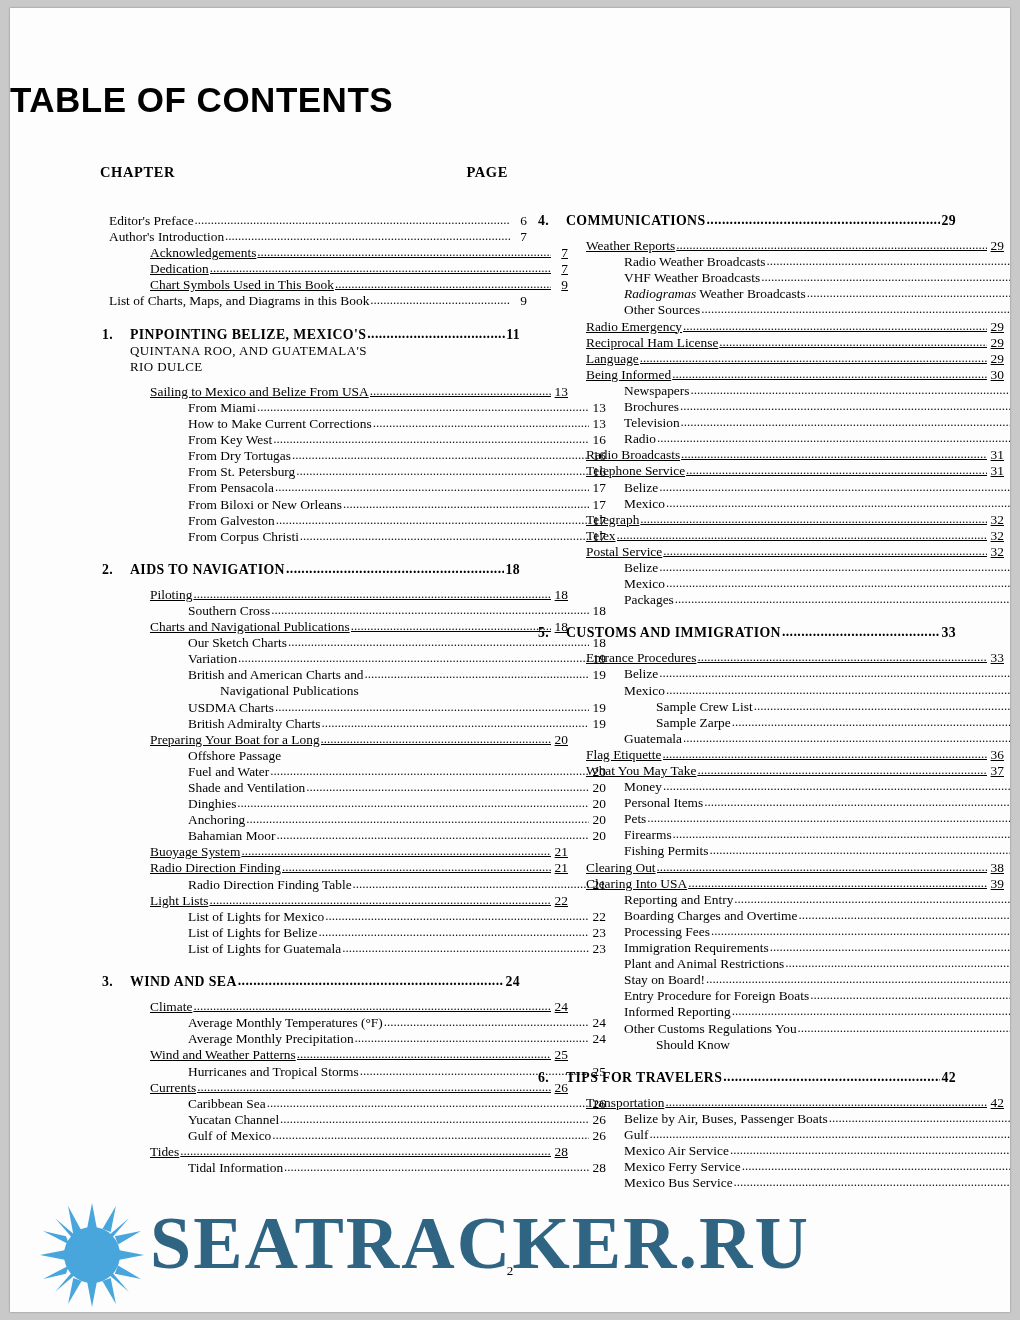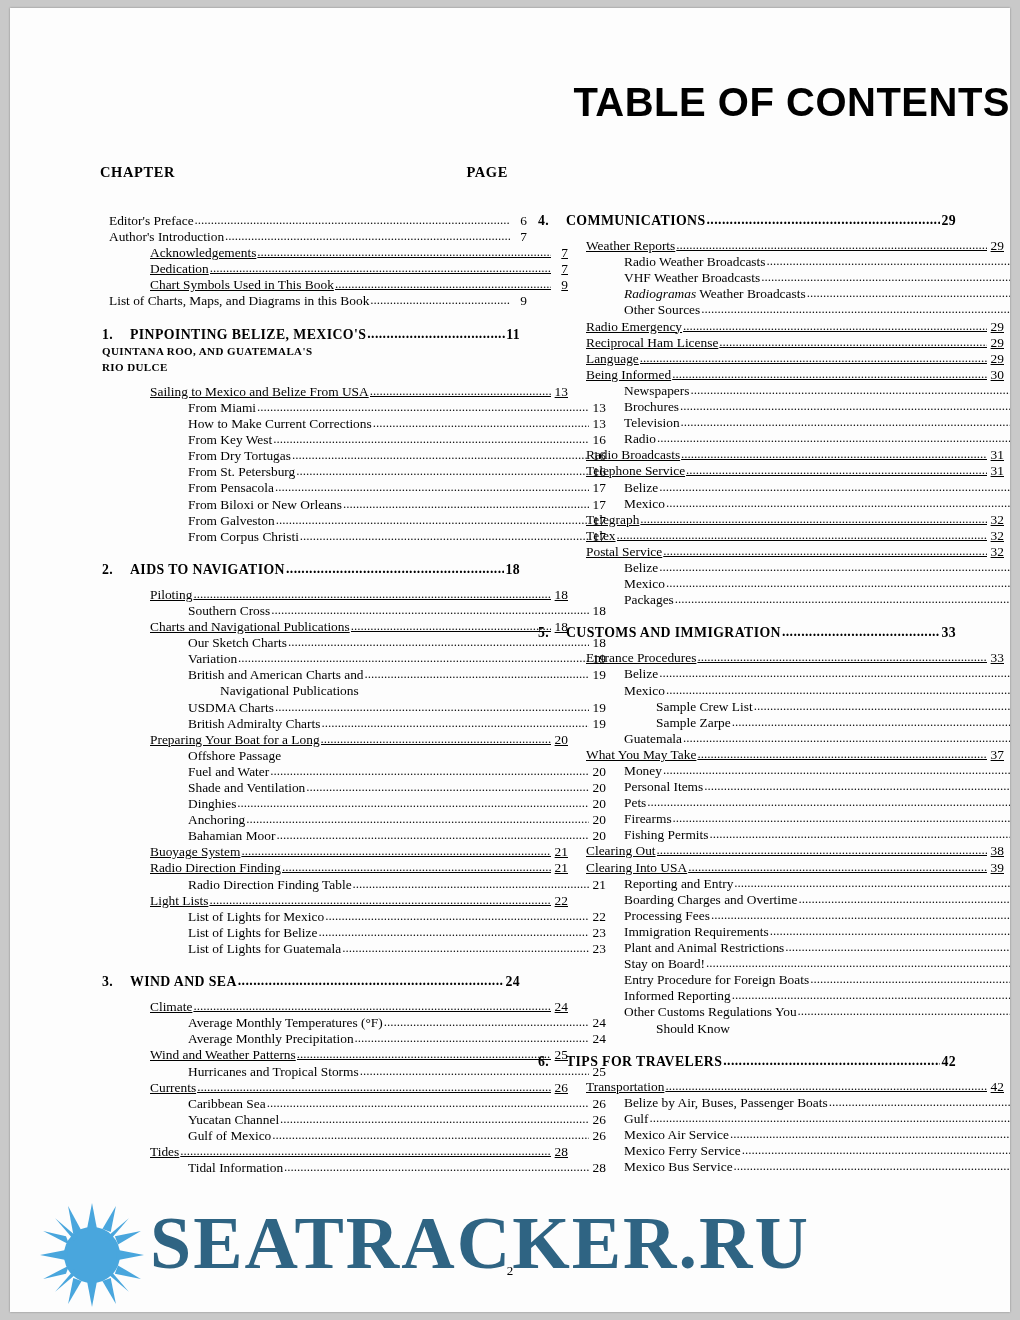--- a/index.html
+++ b/index.html
@@ -11,24 +11,24 @@
   }
   #page {
     position:absolute;
     left:10px; top:8px;
     width:1000px; height:1304px;
     background:#fdfdfd;
     box-shadow:0 0 2px rgba(0,0,0,.35);
     overflow:hidden;
   }
   #title {
-    text-align:right;
+    text-align:left;
     font-family:"Liberation Sans", sans-serif;
     font-weight:bold;
-    font-size:40px;
+    font-size:35px;
     letter-spacing:.5px;
     margin-top:72px;
   }
   #header-row {
     position:absolute;
     left:90px; top:156px; width:430px;
     font-family:"Liberation Serif", serif;
     font-size:14.5px;
     letter-spacing:.6px;
   }
@@ -78,23 +78,24 @@
     font-family:"Liberation Serif", serif;
     font-weight:bold; letter-spacing:.4px;
     font-size:13.8px;
   }
   .chaphead .num { width:28px; flex:0 0 auto; }
   .chaphead .txt { flex:0 0 auto; }
   .chaphead .dots { flex:1 1 auto; overflow:hidden; margin:0 1px; transform:translateY(-1px); }
   .chaphead .dots::before { content:"........................................................................................................................................................"; }
   .chaphead .pg { flex:0 0 auto; font-weight:bold; }
   .contline {
-    font-weight:bold;
+    margin-left:28px;
+    font-weight:normal;
     letter-spacing:.4px;
-    font-size:11px;
+    font-size:13px;
     white-space:nowrap;
   }
   .spacer-lg { height:17px; }
   .spacer-sm { height:9px; }
   .ital { font-style:italic; }
 
   #pagenum {
     position:absolute;
     left:0; right:0; top:1255px;
     text-align:center;
@@ -542,20 +543,25 @@
         <span class="txt">Sample Crew List</span>
         <span class="dots"></span>
       </div>
       <div class="entry lvl3">
         <span class="txt">Sample Zarpe</span>
         <span class="dots"></span>
       </div>
       <div class="entry lvl2">
         <span class="txt">Guatemala</span>
         <span class="dots"></span>
+      </div>
+      <div class="entry lvl1">
+        <span class="txt">Flag Etiquette</span>
+        <span class="dots"></span>
+        <span class="pg">36</span>
       </div>
       <div class="entry lvl1">
         <span class="txt">What You May Take</span>
         <span class="dots"></span>
         <span class="pg">37</span>
       </div>
       <div class="entry lvl2">
         <span class="txt">Money</span>
         <span class="dots"></span>
       </div>

